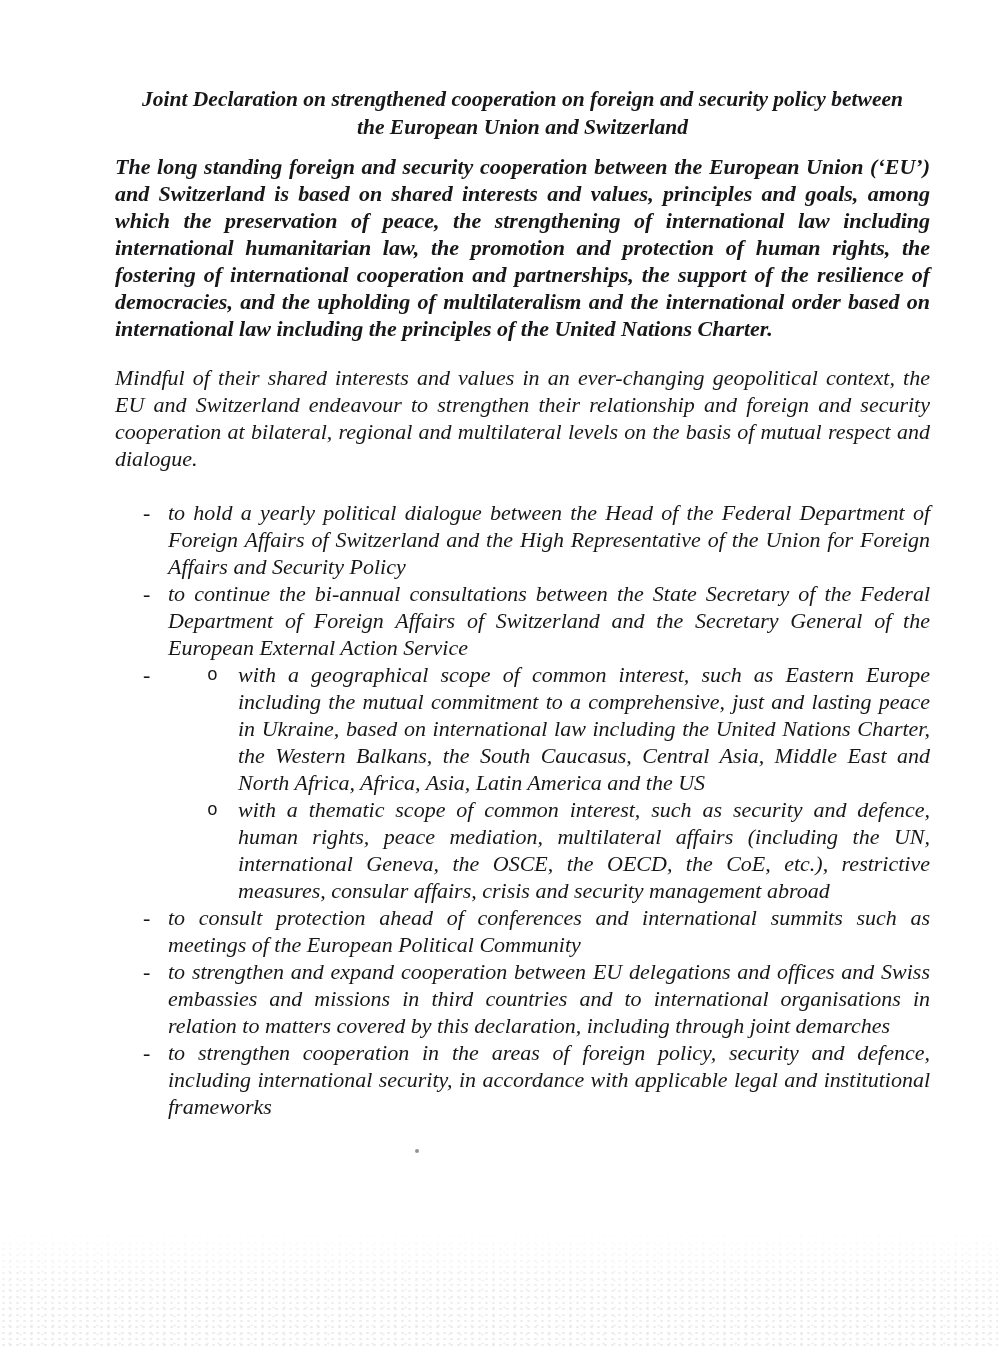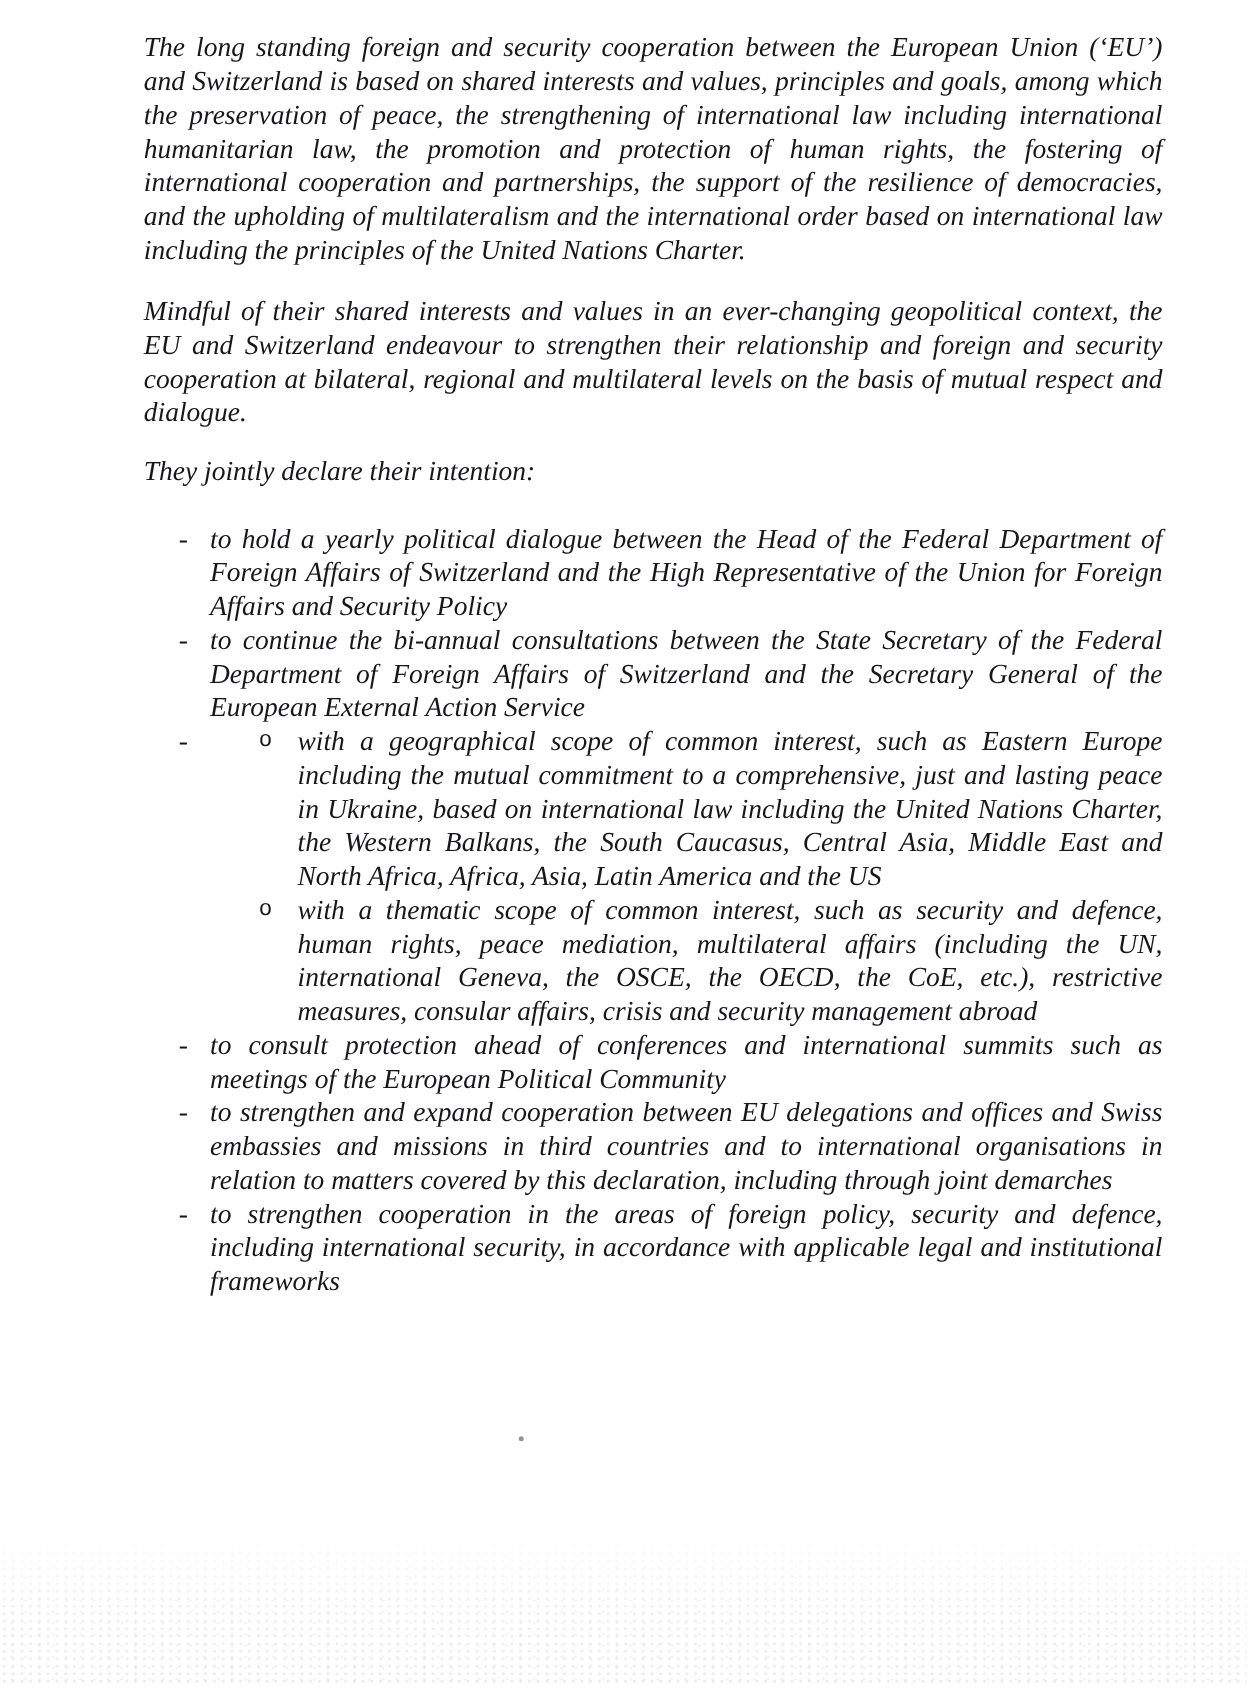--- a/index.html
+++ b/index.html
@@ -30,21 +30,21 @@
     line-height: 28px;
     font-weight: bold;
     font-style: italic;
     text-align: center;
   }
   .tline { white-space: nowrap; }
   .para {
     text-align: justify;
     text-justify: inter-word;
   }
-  .p1 { margin: 24px 0 0 0; }
+  .p1 { margin: 12px 0 0 0; font-weight: bold; }
   .p2 { margin: 22px 0 14px 0; }
   .p3 { margin: 20px 0 0 0; }
   .list { margin-top: 27px; }
   .li {
     position: relative;
     padding-left: 53px;
     text-align: justify;
     text-justify: inter-word;
   }
   .li > .marker {
@@ -87,26 +87,29 @@
     mask-image: linear-gradient(to bottom, transparent 0, rgba(0,0,0,.8) 48%, #000 100%);
     pointer-events: none;
   }
 </style>
 </head>
 <body>
 
 <div class="page">
   <div class="content">
 
+    <h1 class="title">
+      <div class="tline">Joint Declaration on strengthened cooperation on foreign and security policy between</div>
+      <div class="tline">the European Union and Switzerland</div>
+    </h1>
 
     <p class="para p1">The long standing foreign and security cooperation between the European Union (‘EU’) and Switzerland is based on shared interests and values, principles and goals, among which the preservation of peace, the strengthening of international law including international humanitarian law, the promotion and protection of human rights, the fostering of international cooperation and partnerships, the support of the resilience of democracies, and the upholding of multilateralism and the international order based on international law including the principles of the United Nations Charter.</p>
 
     <p class="para p2">Mindful of their shared interests and values in an ever-changing geopolitical context, the EU and Switzerland endeavour to strengthen their relationship and foreign and security cooperation at bilateral, regional and multilateral levels on the basis of mutual respect and dialogue.</p>
 
-    <p class="para p3">They jointly declare their intention:</p>
 
     <div class="list">
 
       <div class="li">
         <span class="marker">-</span>
         <span>to hold a yearly political dialogue between the Head of the Federal Department of Foreign Affairs of Switzerland and the High Representative of the Union for Foreign Affairs and Security Policy</span>
       </div>
 
       <div class="li">
         <span class="marker">-</span>

